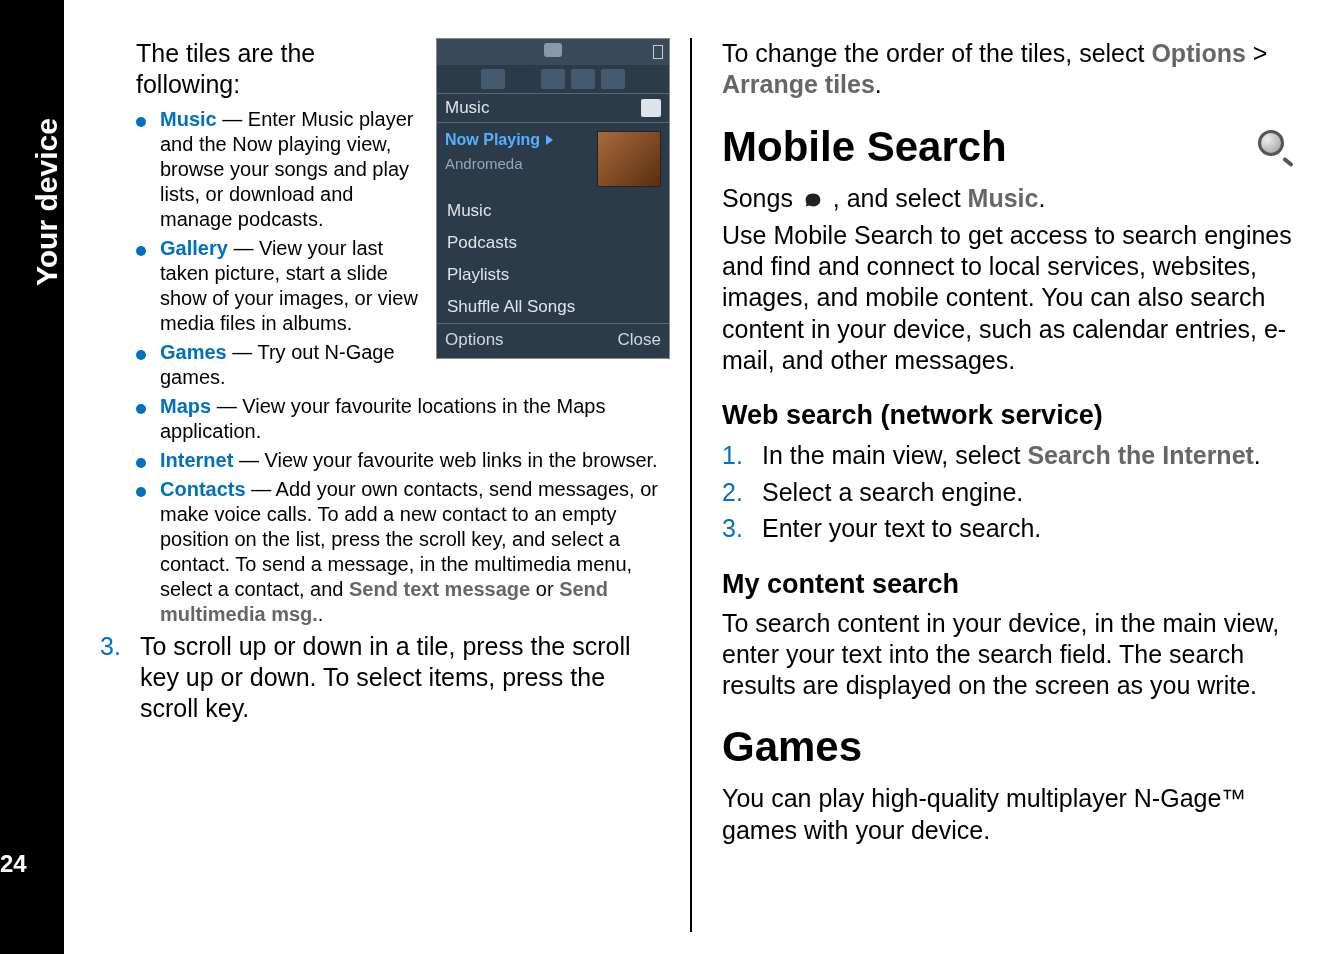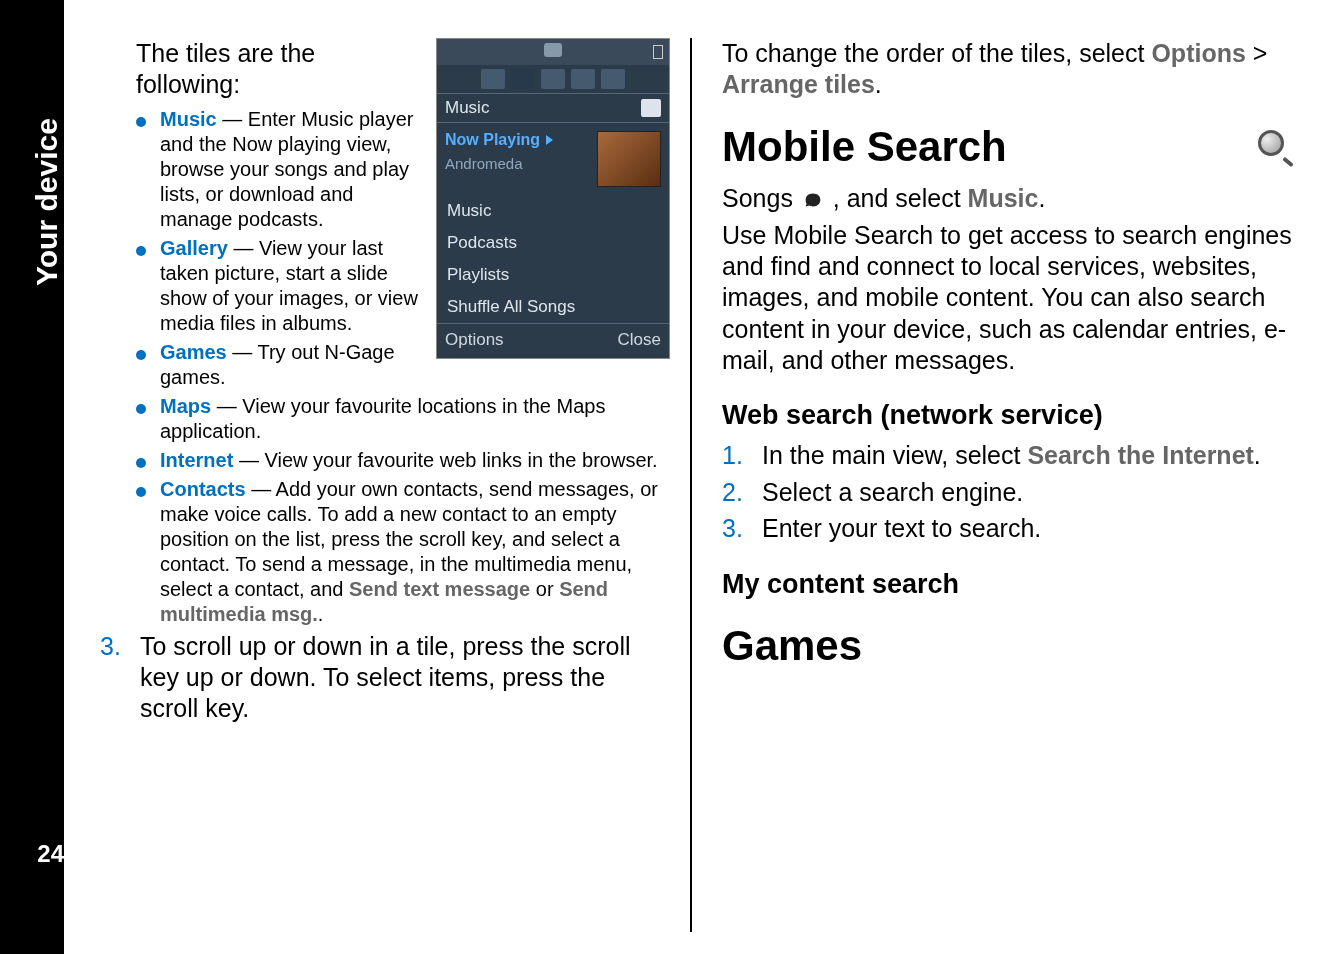--- a/index.html
+++ b/index.html
@@ -26,23 +26,23 @@
     color: #ffffff;
     font-weight: bold;
     font-size: 30px;
     transform: rotate(-90deg);
     transform-origin: left top;
     white-space: nowrap;
   }
   .page-number {
     position: absolute;
     left: 0;
-    bottom: 86px;
+    bottom: 76px;
     width: 64px;
-    text-align: right;
+    text-align: left;
     color: #ffffff;
     font-weight: bold;
     font-size: 24px;
   }
   .content {
     position: absolute;
     left: 64px;
     top: 8px;
     width: 1258px;
     height: 954px;
@@ -239,20 +239,22 @@
       <ol class="olist-web">
         <li>
           <span>In the main view, select </span><span class="bold-inline">Search the Internet</span><span>.</span>
         </li>
         <li>Select a search engine.</li>
         <li>Enter your text to search.</li>
       </ol>
 
       <h3 class="h3">My content search</h3>
 
+      <p class="para">To search content in your device, in the main view, enter your text into the search field. The search results are displayed on the screen as you write.</p>
 
       <h2 class="h2">
         <span>Games</span>
       </h2>
 
+      <p class="para">You can play high-quality multiplayer N-Gage™ games with your device.</p>
     </div>
   </div>
 </div>
 
 </body></html>

